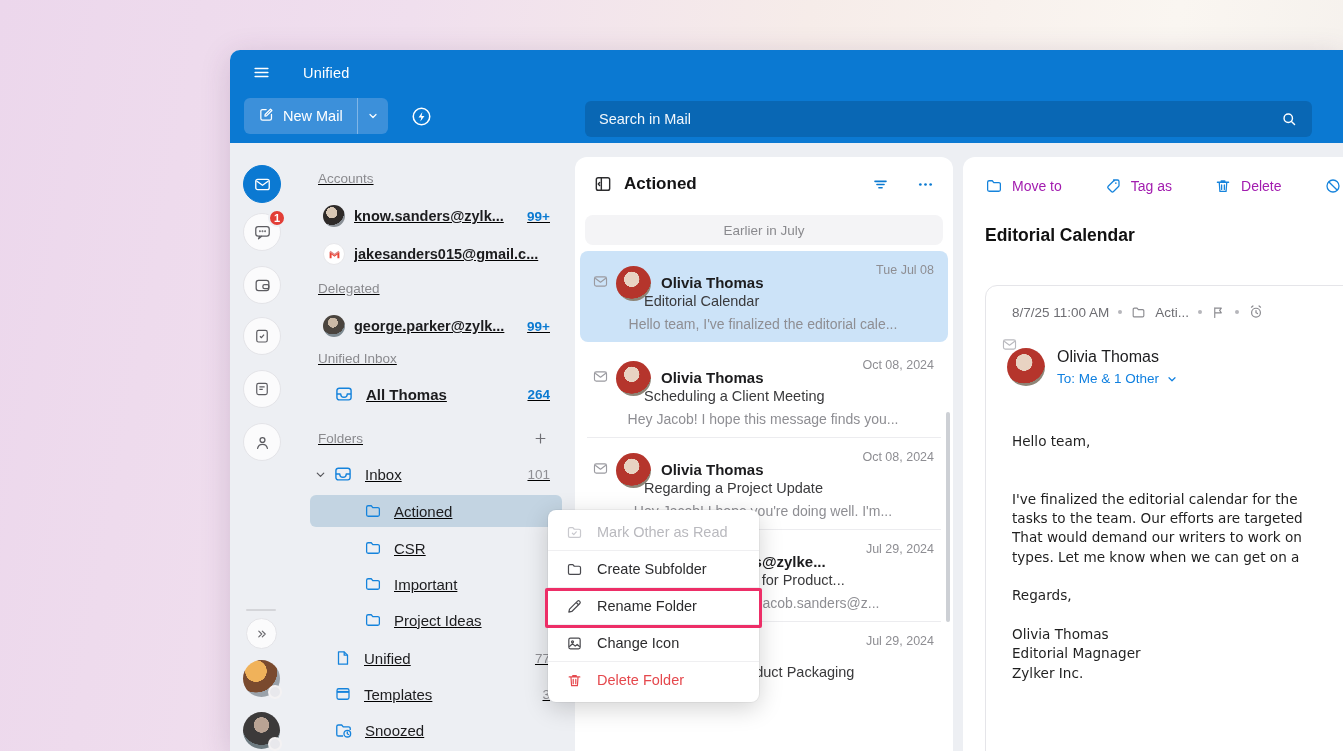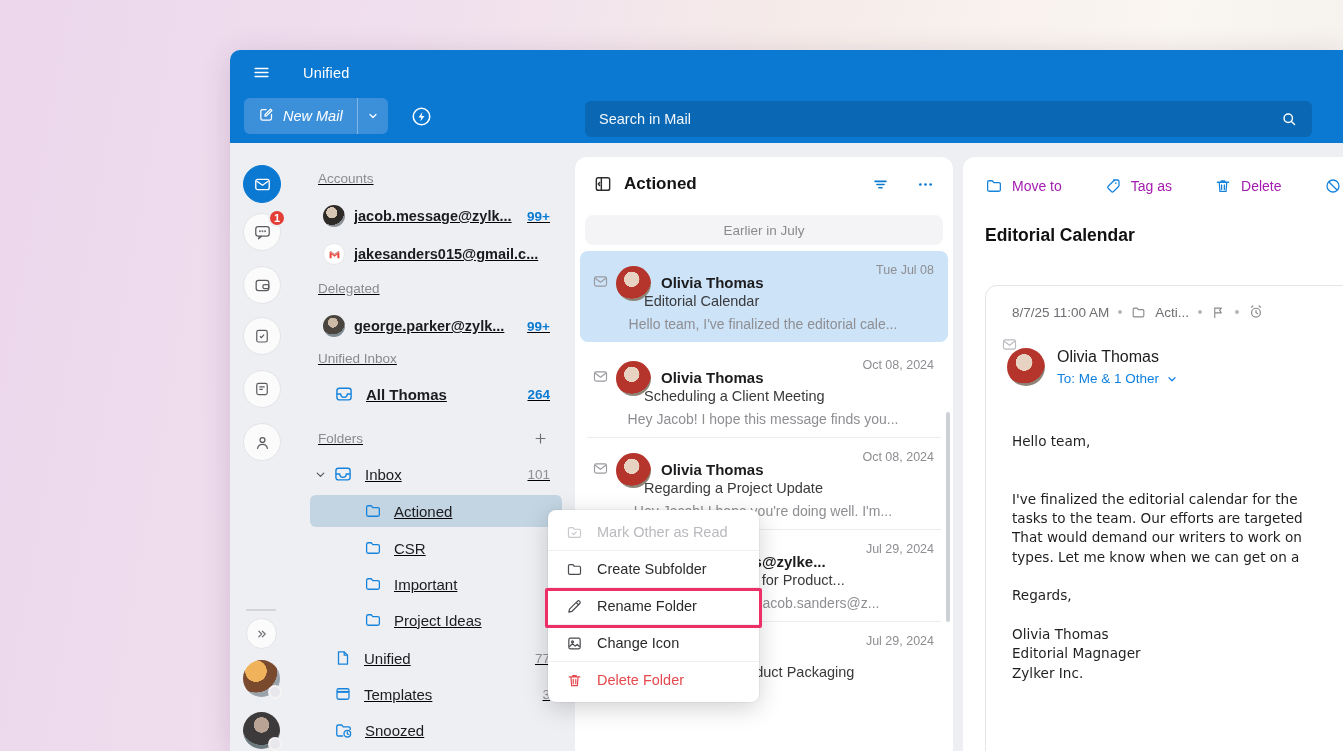--- a/index.html
+++ b/index.html
@@ -8,21 +8,21 @@
 
   .window { position:absolute; left:230px; top:50px; width:1113px; height:701px;
             border-top-left-radius:10px; overflow:hidden; background:#eef0f4;
             box-shadow:0 6px 30px rgba(80,40,90,.18); display:flex; flex-direction:column; }
 
   
   .titlebar { height:45px; background:#0b79d2; display:flex; align-items:center; padding-left:22px; flex:none; }
   .hamburger { color:#fff; display:flex; cursor:pointer; }
   .app-title { color:#fff; font-size:14.5px; margin-left:32px; letter-spacing:.2px; }
   .toolbar { height:48px; background:#0b79d2; display:flex; align-items:center; padding:0 0 6px 14px; flex:none; position:relative; }
-  .newmail { display:flex; align-items:stretch; background:#3c90da; border-radius:6px; overflow:hidden; height:36px;font-style:italic; }
+  .newmail { display:flex; align-items:stretch; background:#3c90da; border-radius:6px; overflow:hidden; height:36px; }
   .newmail-main { display:flex; align-items:center; gap:8px; color:#fff; font-size:14.5px; padding:0 14px; border-right:1px solid rgba(255,255,255,.35); }
   .newmail-arrow { display:flex; align-items:center; padding:0 9px; color:#fff; }
   .bolt-btn { margin-left:22px; color:#fff; display:flex; }
   .searchbar { position:absolute; left:355px; top:6px; width:727px; height:36px; background:#0967b4; border-radius:6px;
                display:flex; align-items:center; padding:0 14px; color:#fff; }
   .search-text { font-size:14.5px; flex:1; color:#f2f7fc; }
   .search-icon { color:#fff; display:flex; }
 
   
   .content { flex:1; position:relative; background:#edeff3; }
@@ -217,21 +217,21 @@
       <div class="rail-avatar av2">
           <span class="dot"></span>
         </div>
     </div>
 
     <div class="sidebar">
       <div class="s-label" style="margin-top:24px">Accounts</div>
 
       <div class="s-row" style="margin-top:12px">
         <span class="acct-avatar ava-jacob"></span>
-        <span class="grow acct-name">jacob.message@zylk...</span>
+        <span class="grow acct-name">know.sanders@zylk...</span>
         <span class="count-blue">99+</span>
       </div>
       <div class="s-row" style="margin-top:8px">
         <span class="gmail-badge">
           <svg width="13" height="13" viewBox="0 0 24 24">
               <path d="M3 19V7.2L12 14l9-6.8V19h-3.6v-7l-5.4 4-5.4-4v7z" fill="#ea4335"></path>
               <path d="M3 7.2L12 14l9-6.8L19.4 5 12 10.5 4.6 5z" fill="#c5221f" opacity=".55"></path>
             </svg>
         </span>
         <span class="grow acct-name">jakesanders015@gmail.c...</span>

